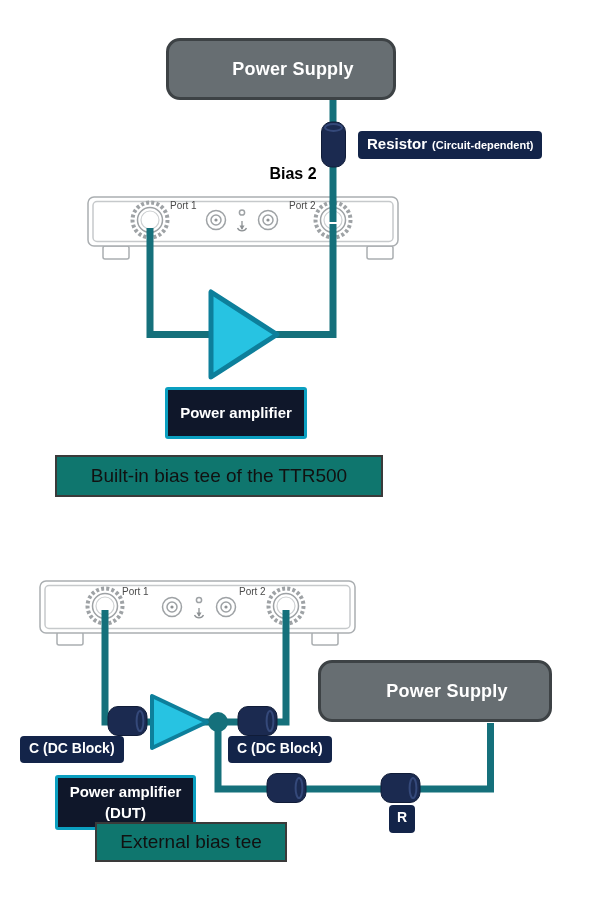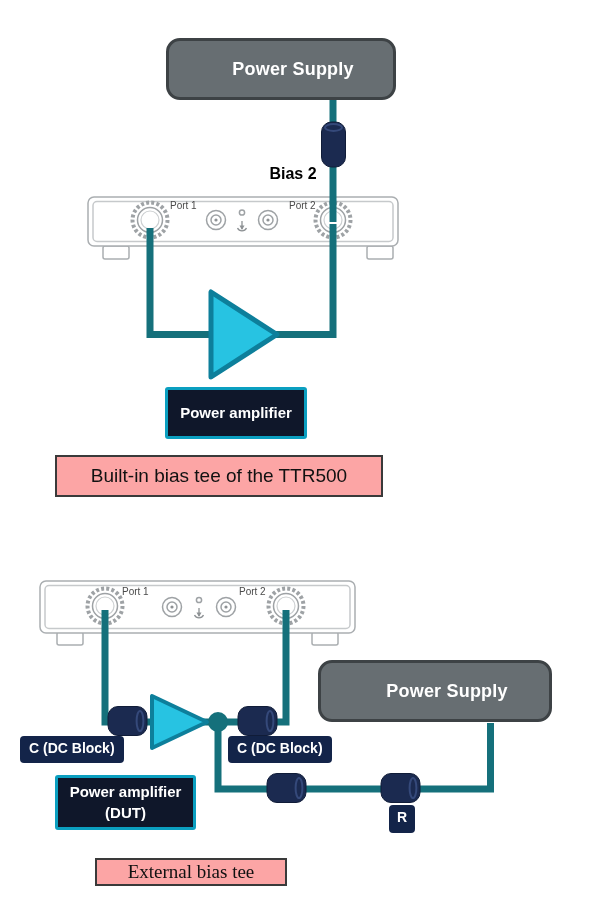--- a/index.html
+++ b/index.html
@@ -17,21 +17,21 @@
     position:absolute;background:#132449;border-radius:4px;color:#ffffff;
     font-weight:bold;display:flex;align-items:baseline;justify-content:center;
     padding:4px 9px;box-sizing:border-box;white-space:nowrap;
   }
   .cyan-box{
     background:#0f172a;border:3px solid #0b9fc0;border-radius:3px;
     color:#ffffff;font-weight:bold;font-size:15px;text-align:center;line-height:1.35;
     flex-direction:column;
   }
   .caption{
-    background:#fca5a5;border:2px solid #3a3a3a;color:#111111;font-size:19px;
+    background:#0f766e;border:2px solid #3a3a3a;color:#111111;font-size:19px;
   }
   .port-lbl{position:absolute;font-size:10px;color:#4a4a4a;white-space:nowrap;}
   .bias-lbl{position:absolute;font-weight:bold;font-size:16px;color:#000000;}
   .res-main{font-size:15px;}
   .res-sub{font-size:11px;margin-left:5px;}
   .tag14{font-size:14px;}
 </style>
 </head>
 <body>
 
@@ -145,20 +145,24 @@
       <ellipse cx="413" cy="788" rx="3.4" ry="10" fill="none" stroke="#35497a" stroke-width="2"></ellipse>
     </g>
 
     <polygon points="152,696 152,748 207,722" fill="#27c3e2" stroke="#0d7f9b" stroke-width="4" stroke-linejoin="round"></polygon>
   </svg>
 
   <div class="lbl ps-box" style="left:166px;top:38px;width:230px;height:62px;">
     <span>Power Supply</span>
   </div>
 
+  <div class="navy-tag" style="left:358px;top:131px;height:28px;">
+    <span class="res-main">Resistor</span>
+    <span class="res-sub">(Circuit-dependent)</span>
+  </div>
 
   <div class="bias-lbl" style="left:258px;top:165px;width:70px;text-align:center;">Bias 2</div>
 
   <div class="port-lbl" style="left:170px;top:200px;">Port 1</div>
   <div class="port-lbl" style="left:289px;top:200px;">Port 2</div>
 
   <div class="lbl cyan-box" style="left:165px;top:387px;width:142px;height:52px;">
     <span>Power amplifier</span>
   </div>
 
@@ -178,17 +182,17 @@
   <div class="navy-tag tag14" style="left:228px;top:736px;height:27px;">C (DC Block)</div>
 
 
   <div class="navy-tag tag14" style="left:389px;top:805px;height:28px;padding:4px 8px;">R</div>
 
   <div class="lbl cyan-box" style="left:55px;top:775px;width:141px;height:55px;">
     <span>Power amplifier</span>
     <span>(DUT)</span>
   </div>
 
-  <div class="lbl caption" style="left:95px;top:858px;width:192px;height:28px;font-family:Liberation Serif, serif;">
+  <div class="lbl caption" style="left:95px;top:822px;width:192px;height:40px;">
     <span>External bias tee</span>
   </div>
 
 </div>
 
 </body></html>

